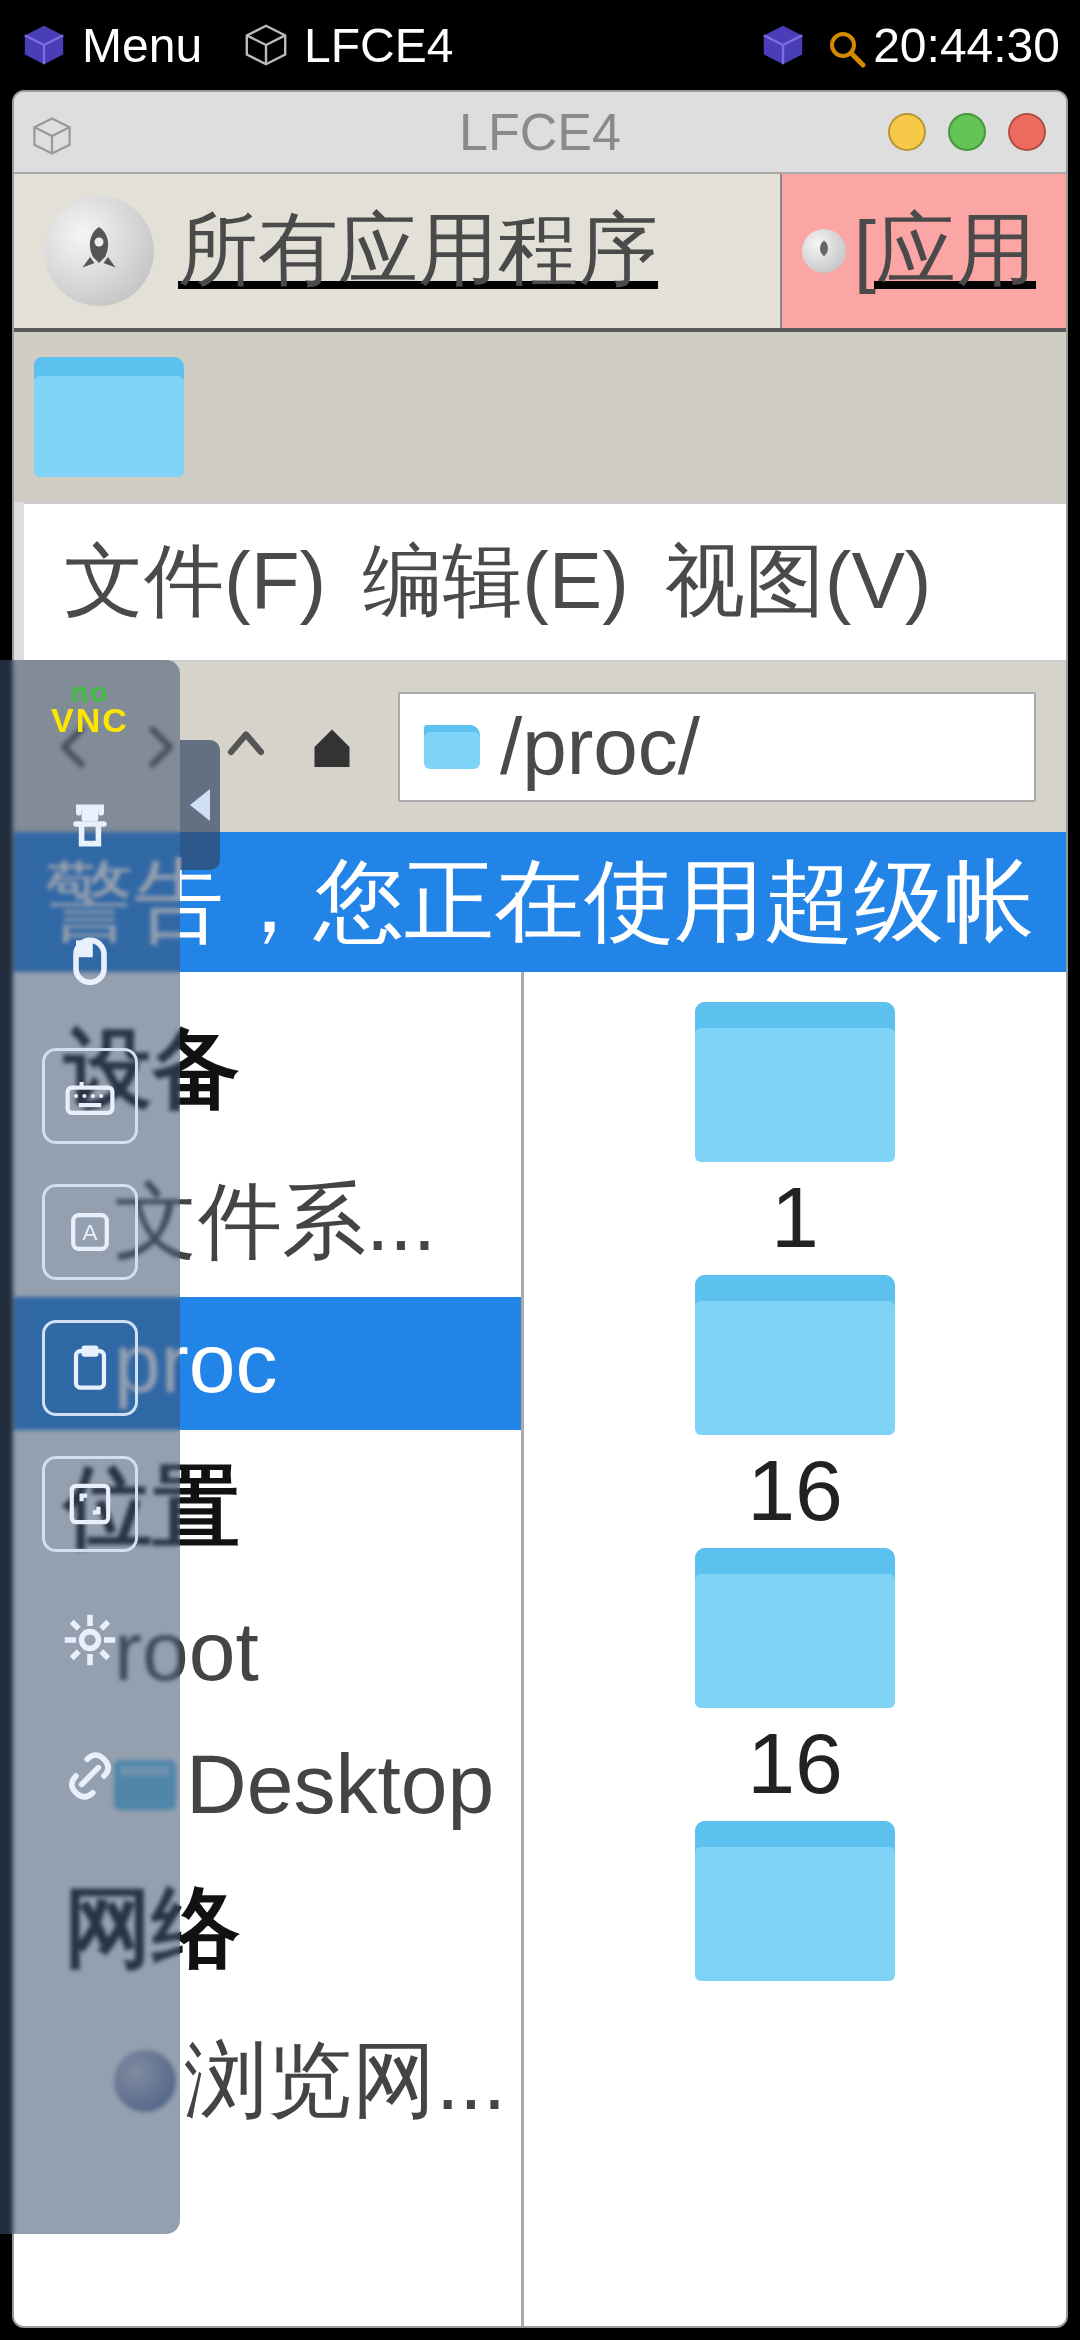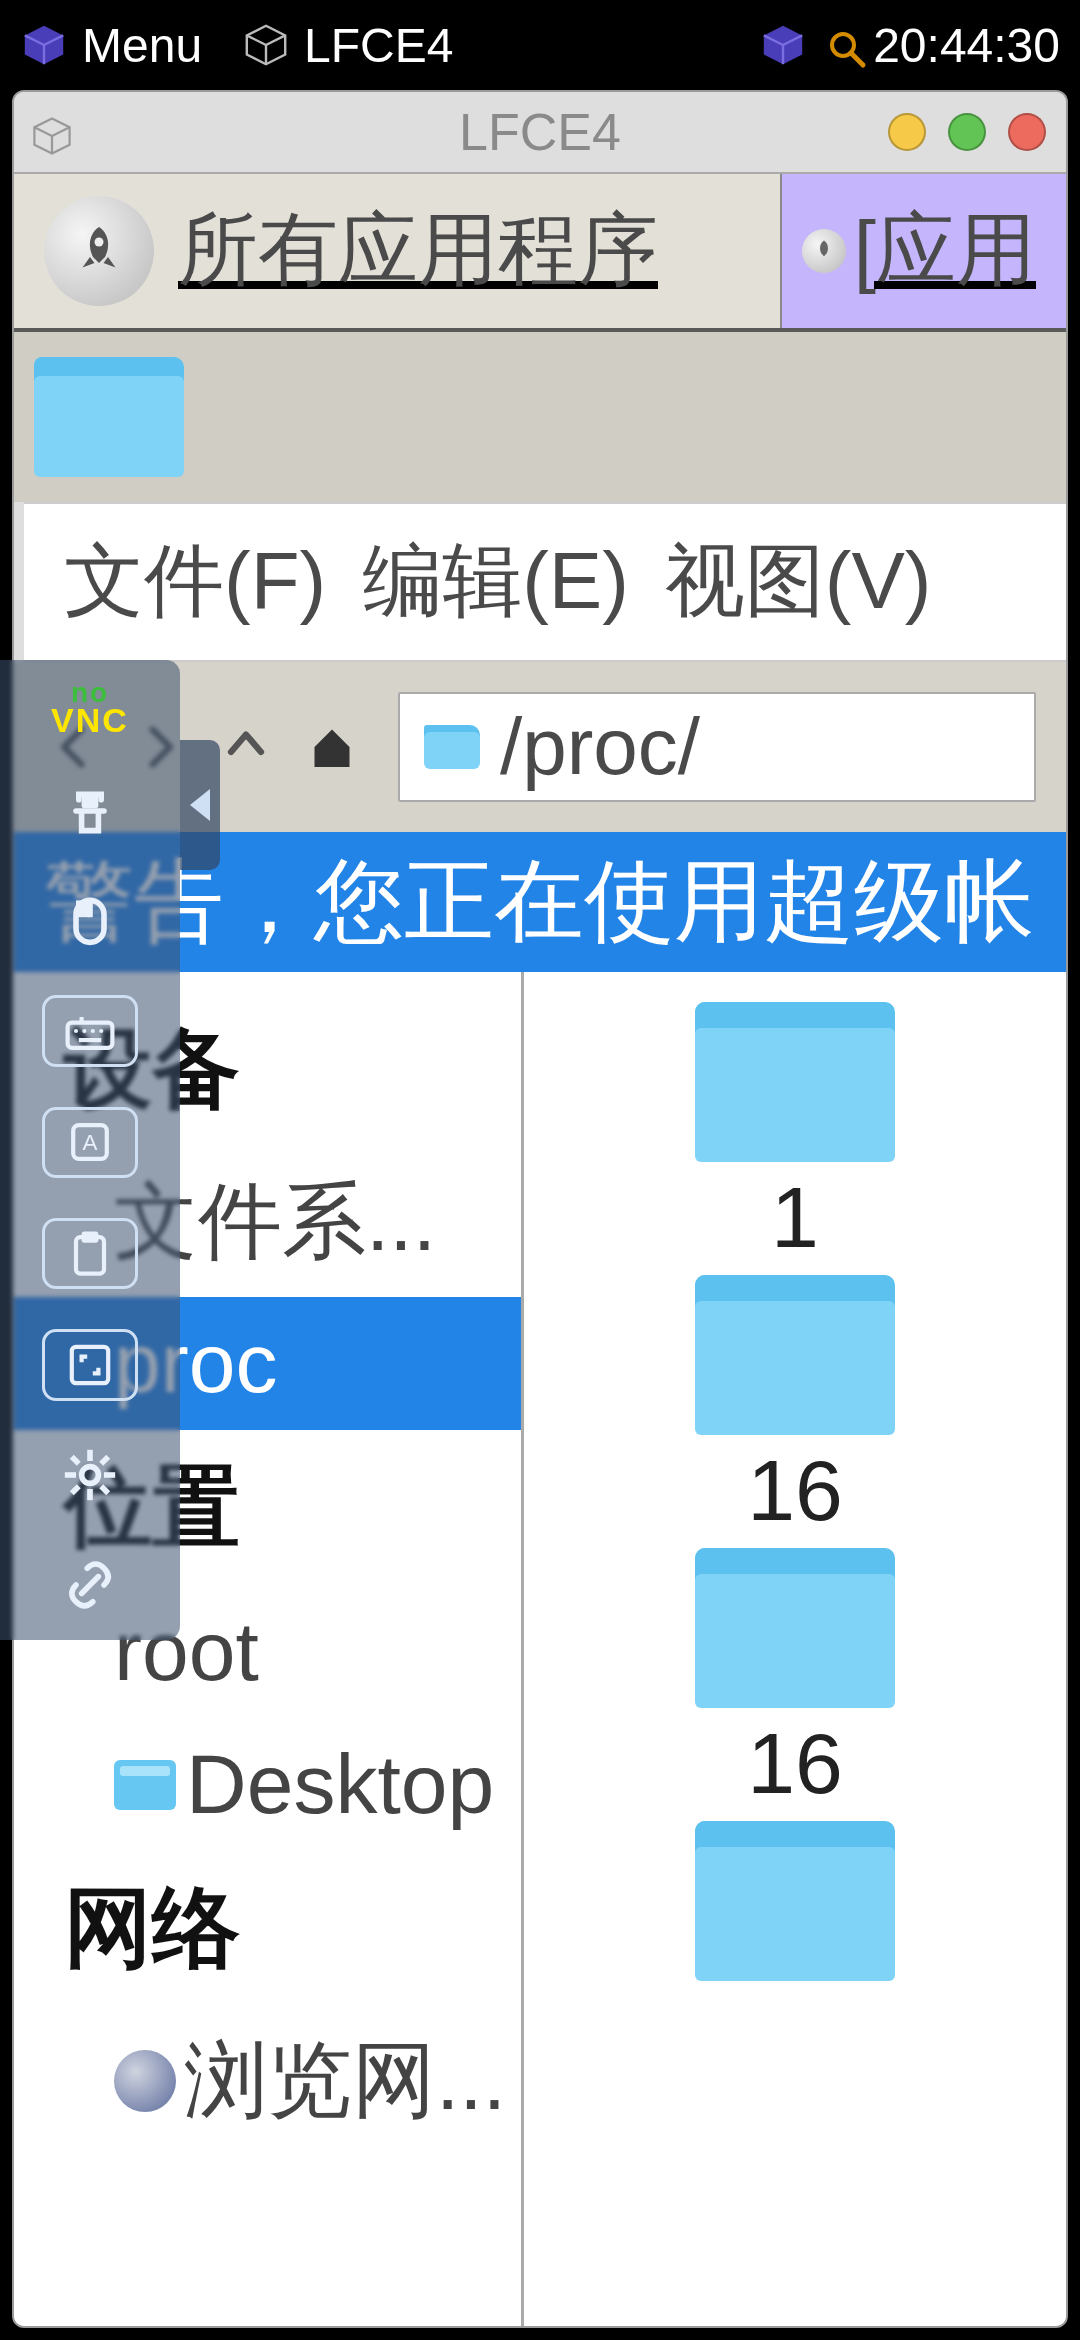--- a/index.html
+++ b/index.html
@@ -25,21 +25,21 @@
   .titlebar .traffic { position:absolute; right:20px; display:flex; gap:22px; }
   .traffic .dot { width:38px; height:38px; border-radius:50%; border:2px solid rgba(0,0,0,.25); }
   .dot.yellow{background:#f7c948;} .dot.green{background:#61c454;} .dot.red{background:#ec6a5e;}
 
   
   .launch-tabs { height:160px; background:#e2e0d7; display:flex; border-top:2px solid #aaa;
                  border-bottom:4px solid #5a5a5a;text-decoration:underline;}
   .launch-tab { display:flex; align-items:center; padding:0 30px; font-size:80px;
                 color:#4a4a4a;  }
   .launch-tab.inactive { flex:1; }
-  .launch-tab.active { background:#c4b5fd; border-left:2px solid #888; padding-left:20px;}
+  .launch-tab.active { background:#fca5a5; border-left:2px solid #888; padding-left:20px;}
   .rocket { width:110px; height:110px; border-radius:50%; background:radial-gradient(circle at 35% 35%,#f5f5f5,#b8b8b8);
             margin-right:24px; display:flex; align-items:center; justify-content:center; font-size:60px; color:#333;}
   .rocket.small{width:44px;height:44px;font-size:24px;margin-right:8px;}
 
   
   .folder-strip{height:170px;background:#cfcdc4;display:flex;align-items:center;padding-left:20px;}
 
   
   .fm-menubar{height:160px;background:#fff;display:flex;align-items:center;gap:36px;
               padding:0 40px;font-size:80px;color:#4a4a4a;border-top:2px solid #ccc;border-bottom:2px solid #ccc;margin-left:10px;}
@@ -60,21 +60,21 @@
   .split{position:absolute;top:880px;bottom:0;left:0;right:0;display:flex;background:#fff;}
   .side{width:510px;border-right:3px solid #aaa;padding-top:20px;overflow:hidden;}
   .side .head{font-size:88px;font-weight:700;color:#111;padding:18px 0 18px 50px;}
   .side .item{font-size:84px;color:#444;padding:18px 0 18px 100px;display:flex;align-items:center;white-space:nowrap;}
   .side .item.sel{background:#2384e8;color:#fff;}
   .content{flex:1;display:flex;flex-direction:column;align-items:center;padding-top:30px;gap:8px;}
   .content .cell{display:flex;flex-direction:column;align-items:center;}
   .content .cell .name{font-size:86px;color:#222;margin-top:6px;}
 
   
-  .novnc{position:absolute;left:0;top:660px;width:180px;height:980px;
+  .novnc{position:absolute;left:0;top:660px;width:180px;height:1574px;
          background:rgba(60,80,110,.55);border-radius:0 14px 14px 0;
          backdrop-filter:blur(2px);display:flex;flex-direction:column;align-items:center;
          padding:20px 0;gap:40px;z-index:50;}
   .novnc .logo{font-family:monospace;font-weight:700;font-size:34px;color:#ffe600;line-height:.9;text-align:center;letter-spacing:2px;}
   .novnc .logo .no{color:#3bbf3b;display:block;font-size:28px;}
   .novnc .btn{width:96px;height:96px;border:3px solid #cfe0f5;border-radius:14px;
               display:flex;align-items:center;justify-content:center;color:#e8f0fb;}
   .novnc .btn svg{width:56px;height:56px;}
   .novnc .btn.noborder{border:none;}
   .novnc-handle{position:absolute;left:180px;top:740px;width:40px;height:130px;background:rgba(50,70,100,.7);

